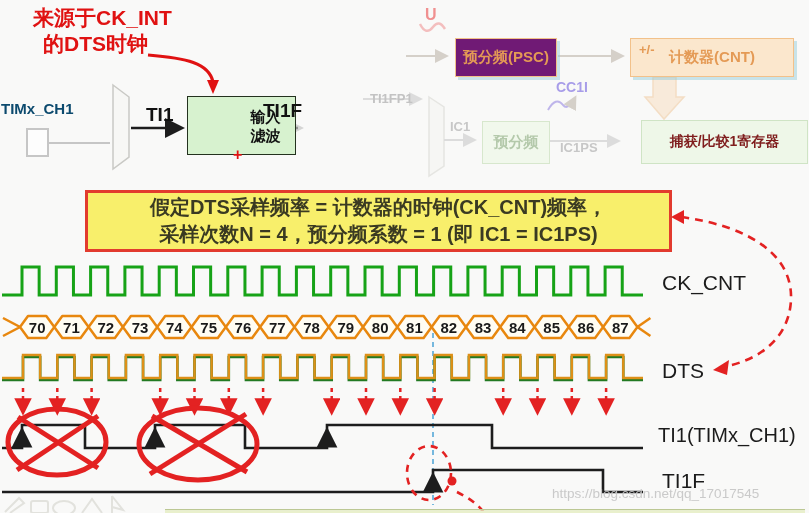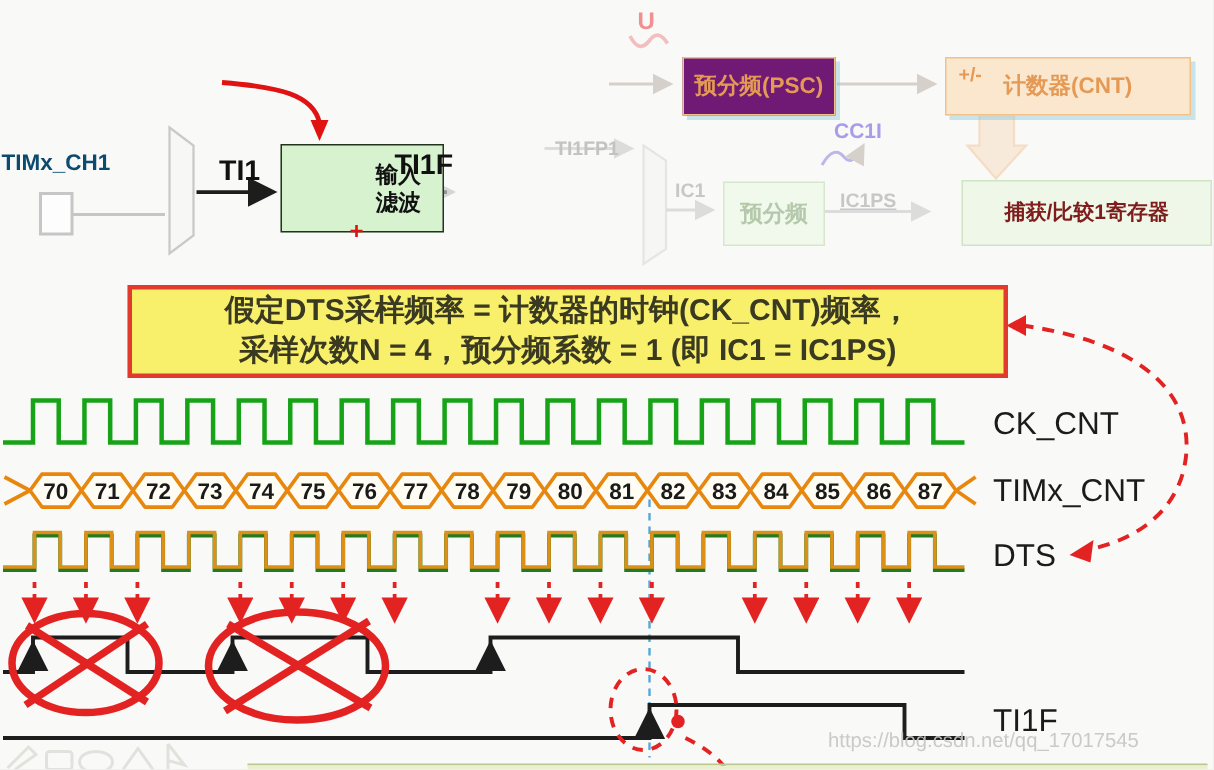--- a/index.html
+++ b/index.html
@@ -173,20 +173,24 @@
 
     <g stroke="#e2e2dd" stroke-width="2" fill="none">
       <path d="M5,512 L19,498 L24,503 L10,513"></path>
       <rect x="31" y="501" width="17" height="12" rx="2"></rect>
       <ellipse cx="64" cy="508" rx="11" ry="7"></ellipse>
       <path d="M82,513 L92,499 L102,513"></path>
       <path d="M112,496 L112,513 M112,496 L123,510 L112,507"></path>
     </g>
   </svg>
 
+  <div class="abs red-note">
+    <div>来源于CK_INT</div>
+    <div class="l2">的DTS时钟</div>
+  </div>
 
   <div class="abs gray-lbl" style="left:1px;top:100px;">TIMx_CH1</div>
   <div class="abs blk-lbl" style="left:146px;top:104px;">TI1</div>
 
   <div class="abs filter-box">
     <span>输入</span>
     <span>滤波</span>
   </div>
   <div class="abs plus">+</div>
   <div class="abs blk-lbl" style="left:263px;top:100px;">TI1F</div>
@@ -194,27 +198,27 @@
   <div class="abs u-lbl">U</div>
   <div class="abs fade-box psc">预分频(PSC)</div>
   <div class="abs fade-box cnt">
     <span class="cnt-sign">+/-</span>
     <span>计数器(CNT)</span>
   </div>
   <div class="abs cc1i">CC1I</div>
   <div class="abs gray-lbl" style="left:370px;top:91px;font-size:13px;color:#c3c3c3;">TI1FP1</div>
   <div class="abs gray-lbl" style="left:450px;top:119px;font-size:13px;color:#c7c7c7;">IC1</div>
   <div class="abs fade-box presc">预分频</div>
-  <div class="abs gray-lbl" style="left:560px;top:126px;font-size:13px;color:#c7c7c7;text-decoration:underline;">IC1PS</div>
+  <div class="abs gray-lbl" style="left:560px;top:140px;font-size:13px;color:#c7c7c7;">IC1PS</div>
   <div class="abs fade-box capreg">捕获/比较1寄存器</div>
 
   <div class="abs note-box">
     <div>假定DTS采样频率 = 计数器的时钟(CK_CNT)频率，</div>
     <div>采样次数N = 4，预分频系数 = 1 (即 IC1 = IC1PS)</div>
   </div>
 
   <div class="abs wave-lbl" style="left:662px;top:271px;">CK_CNT</div>
-  <div class="abs wave-lbl" style="left:662px;top:316px;">TIMx_CNT</div>
   <div class="abs wave-lbl" style="left:662px;top:359px;">DTS</div>
+  <div class="abs wave-lbl" style="left:658px;top:424px;font-size:20px;">TI1(TIMx_CH1)</div>
   <div class="abs wave-lbl" style="left:662px;top:469px;">TI1F</div>
 
   <div class="abs watermark">https://blog.csdn.net/qq_17017545</div>
 </div>
 
 </body></html>

